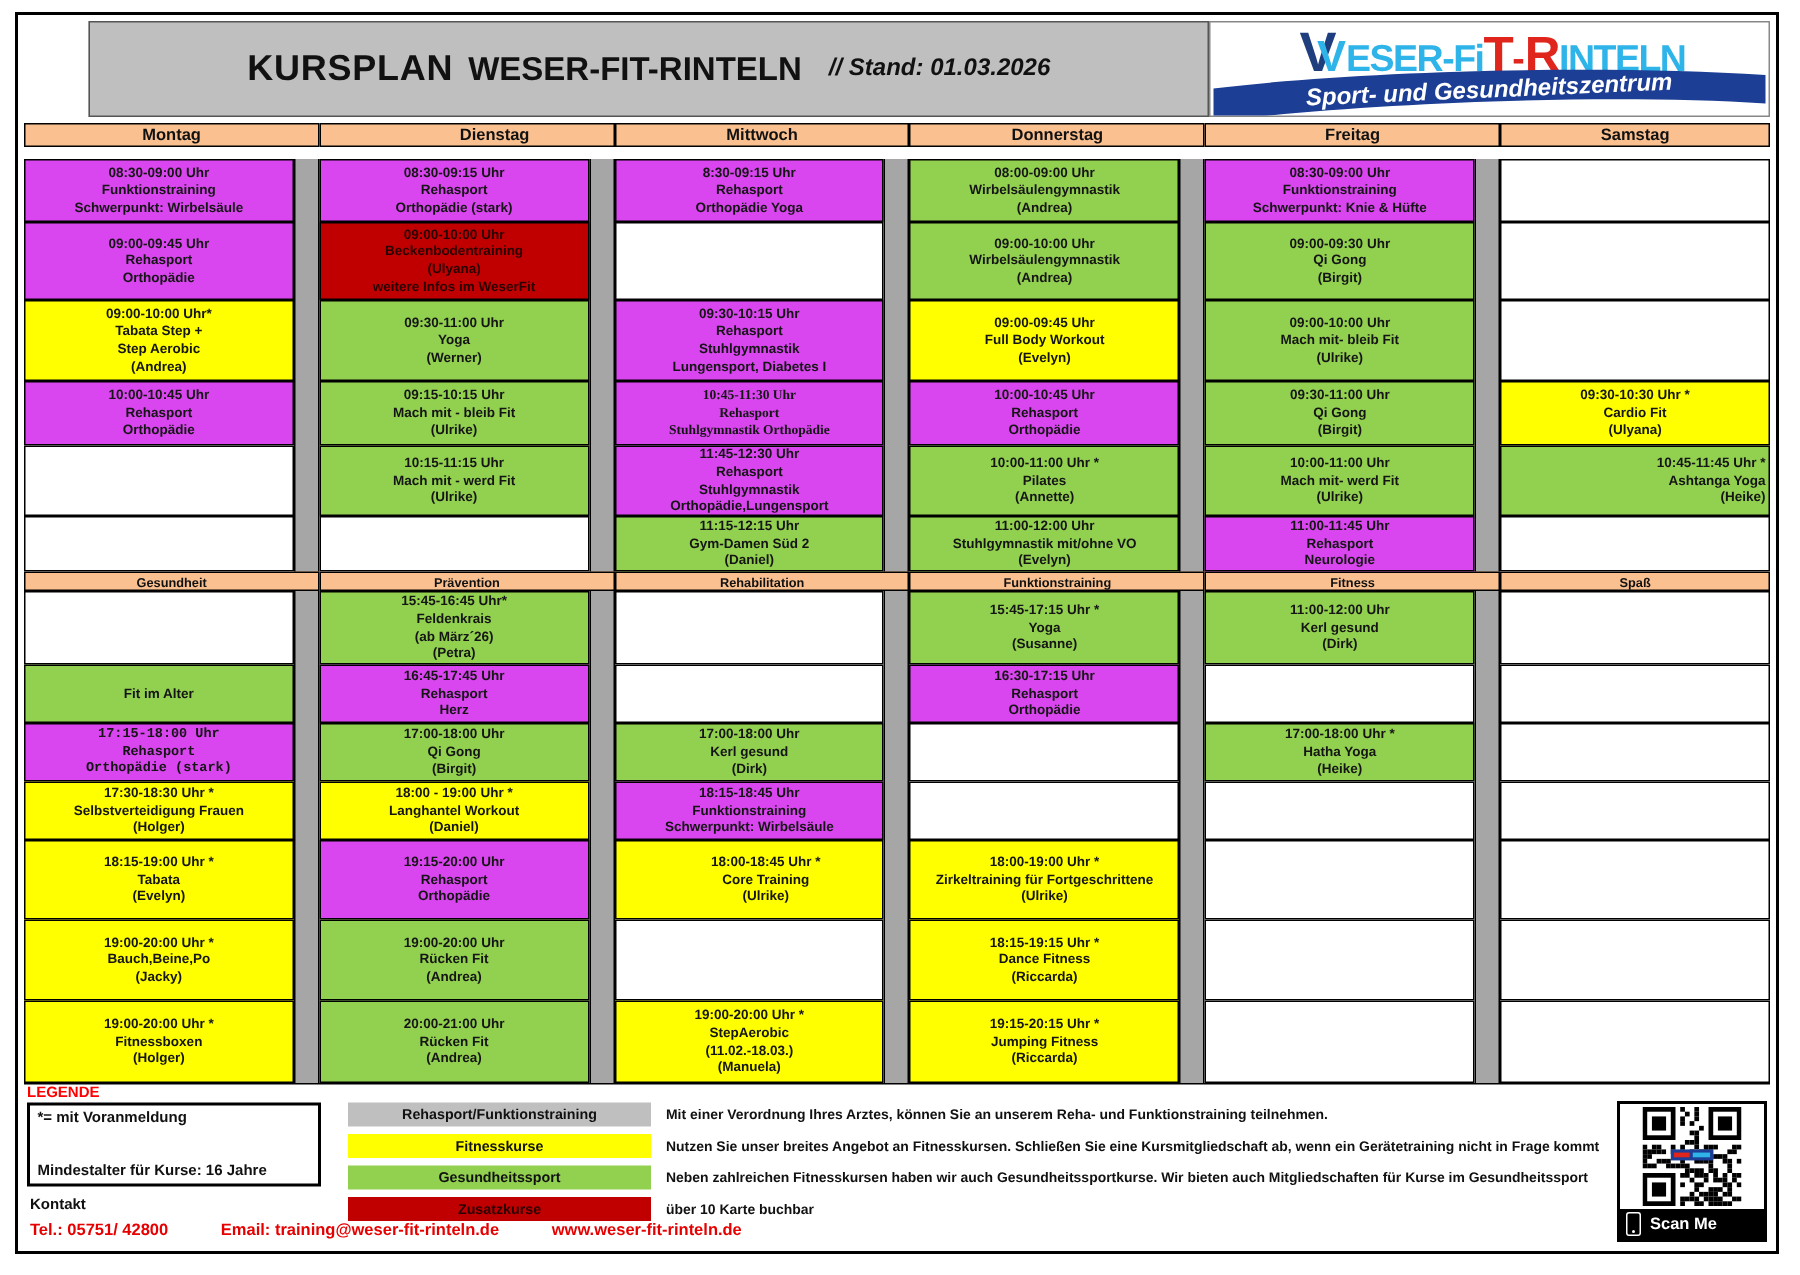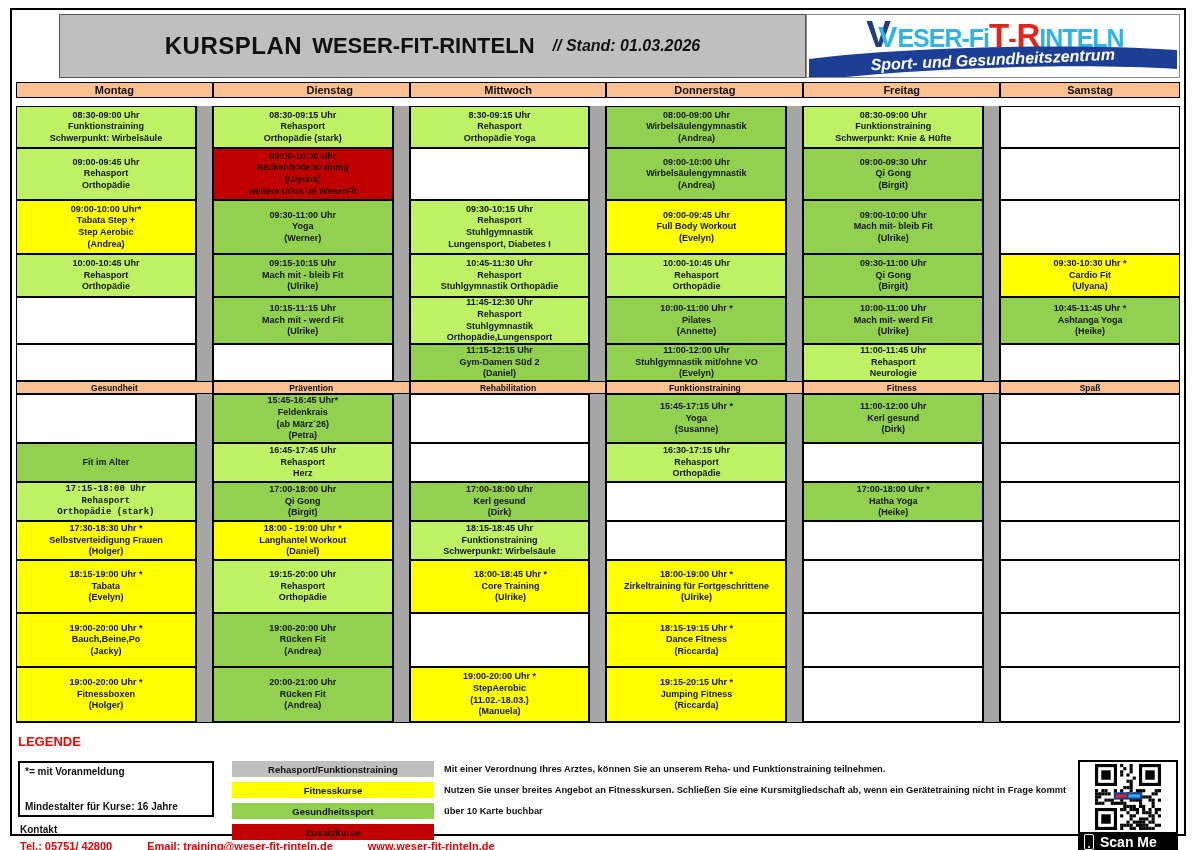--- a/index.html
+++ b/index.html
@@ -23,49 +23,49 @@
   .banner-svg{position:absolute;left:0;bottom:-2px;width:372px;height:36px;}
   
   #schedule-grid{display:grid;grid-template-columns:repeat(5, 1fr 17px) 1fr;margin-top:4px;}
   .hdr{background:#FAC090;border:1px solid #000;font-size:11px;font-weight:700;color:#111;
     display:flex;align-items:center;justify-content:center;}
   .gap-row{background:#fff;}
   .spacer{background:#A6A6A6;border-left:1px solid #000;border-right:1px solid #000;}
   .cell{border:1px solid #000;display:flex;flex-direction:column;align-items:center;justify-content:center;
     text-align:center;font-size:9px;font-weight:700;line-height:1.28;color:#151515;overflow:hidden;padding:1px 2px;box-sizing:border-box;}
   .c-white{background:#fff;}
-  .c-gray{background:#bef264;}
+  .c-gray{background:#d946ef;}
   .c-green{background:#92D050;}
   .c-yellow{background:#FFFF00;}
   .c-red{background:#C00000;color:#2B0000;}
   .cat{background:#FAC090;border:1px solid #000;font-size:8.5px;font-weight:700;color:#111;
     display:flex;align-items:center;justify-content:center;}
   
-  .legend-title{font-size:13px;font-weight:800;color:#FF0000;padding:11px 2px;border-top:1px solid #000;}
+  .legend-title{font-size:10px;font-weight:800;color:#FF0000;padding:0 2px;border-top:1px solid #000;}
   .legend-body{position:relative;height:96px;}
   .leftbox{position:absolute;left:2px;top:1px;width:196px;height:56px;border:2px solid #000;box-sizing:border-box;
     padding:3px 5px;display:flex;flex-direction:column;justify-content:space-between;font-size:10px;font-weight:700;color:#111;}
   .kontakt{position:absolute;left:4px;top:64px;font-size:10px;font-weight:700;color:#111;}
   .contactline{position:absolute;left:4px;top:80px;font-size:11px;font-weight:800;color:#E60000;white-space:nowrap;}
   .contactline span{margin-right:32px;}
   .swcol{position:absolute;left:216px;top:1px;width:202px;}
   .swatch{height:16px;margin-bottom:5px;display:flex;align-items:center;justify-content:center;
     font-size:9.5px;font-weight:700;color:#111;}
   .sw-gray{background:#BFBFBF;}.sw-yellow{background:#FFFF00;}.sw-green{background:#92D050;}
   .sw-red{background:#C00000;color:#2B0000;}
   .txcol{position:absolute;left:428px;top:1px;width:640px;}
   .legend-desc{height:16px;margin-bottom:5px;display:flex;align-items:center;
     font-size:9.3px;font-weight:700;color:#111;white-space:nowrap;overflow:hidden;}
   .qrbox{position:absolute;right:2px;top:0px;width:100px;height:94px;border:2px solid #000;box-sizing:border-box;
     background:#fff;display:flex;flex-direction:column;}
   .qrbox svg{display:block;margin:2px auto 0 auto;}
   .scanbar{margin-top:auto;height:20px;background:#000;display:flex;align-items:center;padding:0 4px;gap:6px;}
   .phone{width:8px;height:14px;border:1.5px solid #fff;border-radius:2px;position:relative;}
   .phone::after{content:"";position:absolute;left:50%;bottom:1px;width:2px;height:2px;margin-left:-1px;background:#fff;border-radius:50%;}
-  .scantext{color:#fff;font-size:14px;font-weight:700;}
+  .scantext{color:#fff;font-size:11px;font-weight:700;}
 </style>
 </head>
 <body>
 
 <div class="sheet">
 
   <div class="titlebar">
     <div class="titlebox">
       <span class="t-main">KURSPLAN</span>
       <span class="t-name">WESER-FIT-RINTELN</span>
@@ -223,21 +223,21 @@
         <div>Rehasport</div>
         <div>Orthopädie Yoga</div>
       </div>
       <div class="cell c-white" style="grid-area: 4 / 5;"></div>
       <div class="cell c-gray" style="grid-area: 5 / 5;">
         <div>09:30-10:15 Uhr</div>
         <div>Rehasport</div>
         <div>Stuhlgymnastik</div>
         <div>Lungensport, Diabetes I</div>
       </div>
-      <div class="cell c-gray" style="grid-area: 6 / 5;">
+      <div class="cell c-gray" style="grid-area: 6 / 5; font-family: Liberation Serif, serif;">
         <div>10:45-11:30 Uhr</div>
         <div>Rehasport</div>
         <div>Stuhlgymnastik Orthopädie</div>
       </div>
       <div class="cell c-gray" style="grid-area: 7 / 5;">
         <div>11:45-12:30 Uhr</div>
         <div>Rehasport</div>
         <div>Stuhlgymnastik</div>
         <div>Orthopädie,Lungensport</div>
       </div>
@@ -379,21 +379,21 @@
       <div class="hdr" style="grid-area: 1 / 11 / auto / span 1;">Samstag</div>
       <div class="cat" style="grid-area: 9 / 11 / auto / span 1;">Spaß</div>
       <div class="cell c-white" style="grid-area: 3 / 11;"></div>
       <div class="cell c-white" style="grid-area: 4 / 11;"></div>
       <div class="cell c-white" style="grid-area: 5 / 11;"></div>
       <div class="cell c-yellow" style="grid-area: 6 / 11;">
         <div>09:30-10:30 Uhr *</div>
         <div>Cardio Fit</div>
         <div>(Ulyana)</div>
       </div>
-      <div class="cell c-green" style="grid-area: 7 / 11;">
+      <div class="cell c-green" style="grid-area: 7 / 11; align-items: flex-end;">
         <div>10:45-11:45 Uhr *</div>
         <div>Ashtanga Yoga</div>
         <div>(Heike)</div>
       </div>
       <div class="cell c-white" style="grid-area: 8 / 11;"></div>
       <div class="cell c-white" style="grid-area: 10 / 11;"></div>
       <div class="cell c-white" style="grid-area: 11 / 11;"></div>
       <div class="cell c-white" style="grid-area: 12 / 11;"></div>
       <div class="cell c-white" style="grid-area: 13 / 11;"></div>
       <div class="cell c-white" style="grid-area: 14 / 11;"></div>
@@ -416,20 +416,21 @@
     </div>
     <div class="swcol" id="legend-swatches">
         <div class="swatch sw-gray">Rehasport/Funktionstraining</div>
         <div class="swatch sw-yellow">Fitnesskurse</div>
         <div class="swatch sw-green">Gesundheitssport</div>
         <div class="swatch sw-red">Zusatzkurse</div>
       </div>
     <div class="txcol" id="legend-texts">
         <div class="legend-desc">Mit einer Verordnung Ihres Arztes, können Sie an unserem Reha- und Funktionstraining teilnehmen.</div>
         <div class="legend-desc">Nutzen Sie unser breites Angebot an Fitnesskursen. Schließen Sie eine Kursmitgliedschaft ab, wenn ein Gerätetraining nicht in Frage kommt</div>
+        <div class="legend-desc">Neben zahlreichen Fitnesskursen haben wir auch Gesundheitssportkurse. Wir bieten auch Mitgliedschaften für Kurse im Gesundheitssport</div>
         <div class="legend-desc">über 10 Karte buchbar</div>
       </div>
     <div class="qrbox">
       <svg id="qr-svg" width="66" height="66" viewBox="0 0 63 63">
         <rect x="0" y="0" width="63" height="63" fill="#fff"></rect>
         <g fill="#000">
           <rect x="0" y="0" width="21" height="21"></rect>
             <rect x="42" y="0" width="21" height="21"></rect>
             <rect x="0" y="42" width="21" height="21"></rect>
         </g>

